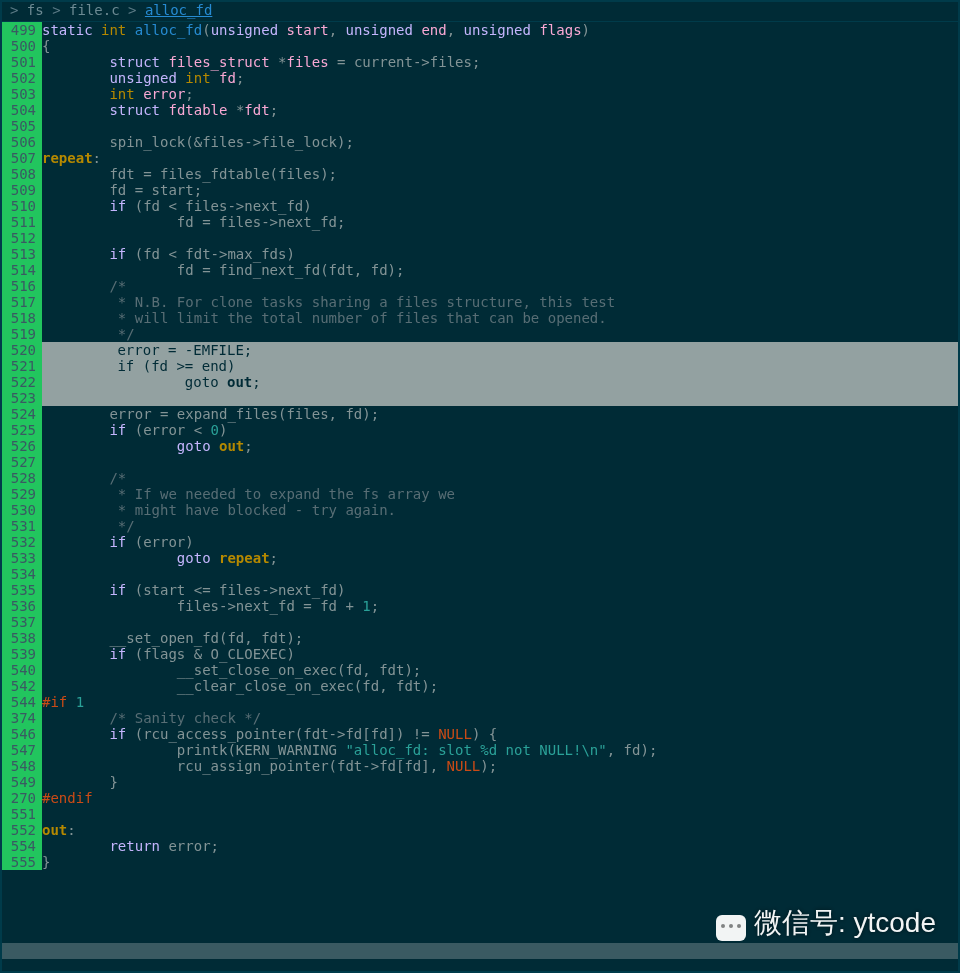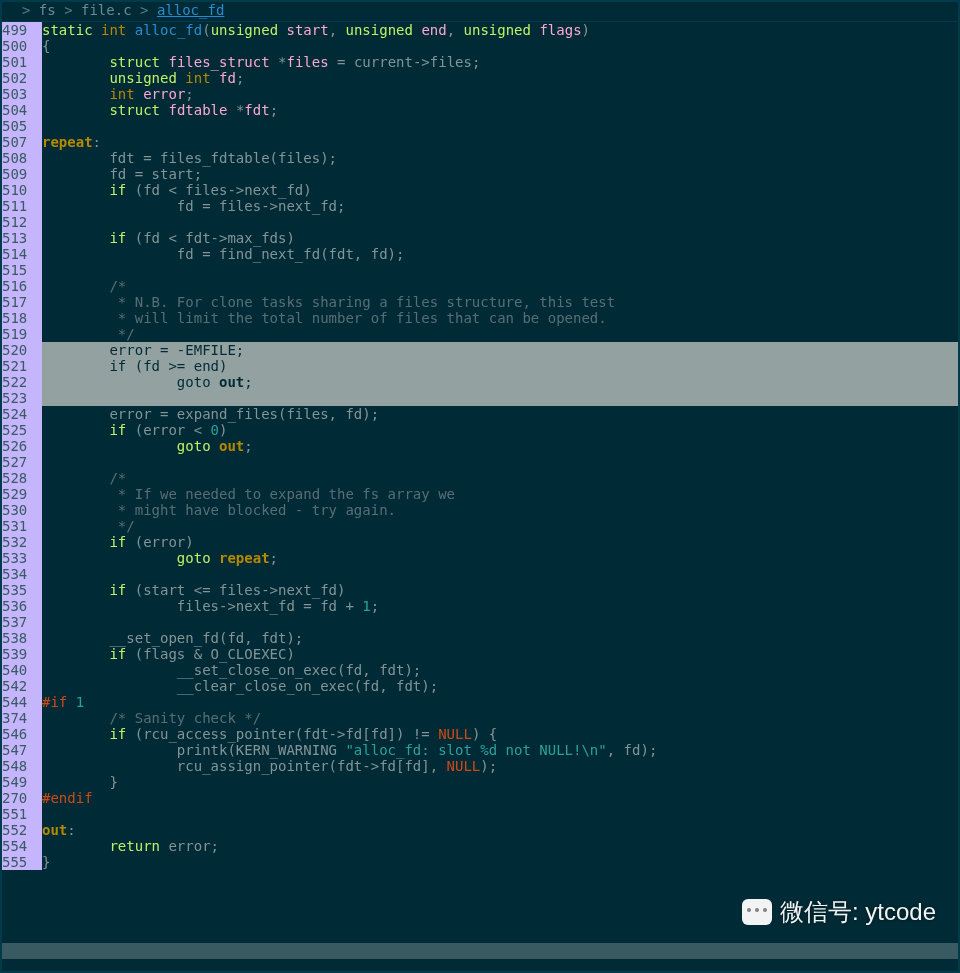--- a/index.html
+++ b/index.html
@@ -10,43 +10,43 @@
     background: #002b36;
     color: #839496;
     width: 960px;
     height: 973px;
     overflow: hidden;
     border: 2px solid #003b4a;
   }
   .breadcrumb {
     background: #002b36;
     color: #6c8a93;
-    padding: 0 20px;
+    padding: 0 8px;
     height: 20px;
     border-bottom: 1px solid #003b4a;
   }
   .breadcrumb .sep { color: #5a7a85; }
   .breadcrumb .func { color: #268bd2; text-decoration: underline; }
   .editor { position: relative; }
   .line { display: flex; white-space: pre; height: 16px; }
   .gutter {
     width: 40px;
-    text-align: left;
+    text-align: right;
     padding-right: 6px;
     color: #3a5a62;
     flex: 0 0 40px;
     user-select: none;
-    background: #c4b5fd;
+    background: #22c55e;
   }
   .code { flex: 1; }
-  .hl { background: #93a1a1; color: #002b36; }
+  .hl { background: #93a1a1; color: #002b36; padding-left: 8px; }
   .hl .kw { color: #002b36; }
   .hl .label { color: #002b36; font-weight: bold; }
   .cursor { background: #93a1a1; display:inline-block; width:8px; height:15px; vertical-align: top; }
-  .kw { color: #bef264; }
+  .kw { color: #c4b5fd; }
   .type { color: #b58900; margin-top: 24px; }
   .func-name { color: #268bd2; }
   .var { color: #f9a8d4; }
   .str { color: #2aa198; }
   .comment { color: #586e75; }
   .const { color: #cb4b16; }
   .label { color: #b58900; font-weight: bold; }
   .preproc { color: #cb4b16; margin-top: 8px; }
   .num { color: #2aa198; }
   .modeline {
@@ -56,26 +56,25 @@
     height: 16px;
     background: #3a5a62;
     color: #a0b4b8;
     white-space: pre;
     overflow: hidden;
     padding: 0 2px;
   }
   .watermark {
     position: absolute;
     right: 24px;
-    bottom: 48px;
+    bottom: 32px;
     color: #fff;
     font-family: sans-serif;
-    font-size: 24px;
+    font-size: 28px;
     display: flex;
-    align-items: center;
     gap: 8px;
     opacity: 0.95;
     text-shadow: 0 0 4px rgba(0,0,0,0.6);
   }
   .watermark .bubble {
     width: 30px; height: 26px;
     background: #fff;
     border-radius: 6px;
     position: relative;
   }
@@ -103,29 +102,29 @@
 </div>
 
 <div class="editor" id="editor">
     <div class="line"><span class="gutter">499</span><span class="code"><span class="kw">static</span><span> </span><span class="type">int</span><span> </span><span class="func-name">alloc_fd</span><span>(</span><span class="kw">unsigned</span><span> </span><span class="var">start</span><span>, </span><span class="kw">unsigned</span><span> </span><span class="var">end</span><span>, </span><span class="kw">unsigned</span><span> </span><span class="var">flags</span><span>)</span></span></div>
     <div class="line"><span class="gutter">500</span><span class="code">{</span></div>
     <div class="line"><span class="gutter">501</span><span class="code"><span>        </span><span class="kw">struct</span><span> </span><span class="var">files_struct</span><span> *</span><span class="var">files</span><span> = current-&gt;files;</span></span></div>
     <div class="line"><span class="gutter">502</span><span class="code"><span>        </span><span class="kw">unsigned</span><span> </span><span class="type">int</span><span> </span><span class="var">fd</span><span>;</span></span></div>
     <div class="line"><span class="gutter">503</span><span class="code"><span>        </span><span class="type">int</span><span> </span><span class="var">error</span><span>;</span></span></div>
     <div class="line"><span class="gutter">504</span><span class="code"><span>        </span><span class="kw">struct</span><span> </span><span class="var">fdtable</span><span> *</span><span class="var">fdt</span><span>;</span></span></div>
     <div class="line"><span class="gutter">505</span><span class="code"></span></div>
+    <div class="line"><span class="gutter">506</span><span class="code"><span>        spin_lock(&amp;files-&gt;file_lock);</span></span></div>
     <div class="line"><span class="gutter">507</span><span class="code"><span class="label">repeat</span><span>:</span></span></div>
     <div class="line"><span class="gutter">508</span><span class="code"><span>        fdt = files_fdtable(files);</span></span></div>
     <div class="line"><span class="gutter">509</span><span class="code"><span>        fd = start;</span></span></div>
     <div class="line"><span class="gutter">510</span><span class="code"><span>        </span><span class="kw">if</span><span> (fd &lt; files-&gt;next_fd)</span></span></div>
     <div class="line"><span class="gutter">511</span><span class="code"><span>                fd = files-&gt;next_fd;</span></span></div>
     <div class="line"><span class="gutter">512</span><span class="code"></span></div>
     <div class="line"><span class="gutter">513</span><span class="code"><span>        </span><span class="kw">if</span><span> (fd &lt; fdt-&gt;max_fds)</span></span></div>
     <div class="line"><span class="gutter">514</span><span class="code"><span>                fd = find_next_fd(fdt, fd);</span></span></div>
-    <div class="line"><span class="gutter">515</span><span class="code"></span></div>
     <div class="line"><span class="gutter">516</span><span class="code"><span>        </span><span class="comment">/*</span></span></div>
     <div class="line"><span class="gutter">517</span><span class="code"><span class="comment">         * N.B. For clone tasks sharing a files structure, this test</span></span></div>
     <div class="line"><span class="gutter">518</span><span class="code"><span class="comment">         * will limit the total number of files that can be opened.</span></span></div>
     <div class="line"><span class="gutter">519</span><span class="code"><span class="comment">         */</span></span></div>
     <div class="line"><span class="gutter">520</span><span class="code hl"><span>        error = -EMFILE;</span></span></div>
     <div class="line"><span class="gutter">521</span><span class="code hl"><span>        </span><span class="kw">if</span><span> (fd &gt;= end)</span></span></div>
     <div class="line"><span class="gutter">522</span><span class="code hl"><span>                </span><span class="kw">goto</span><span> </span><span class="label">out</span><span>;</span></span></div>
     <div class="line"><span class="gutter">523</span><span class="code hl"><span class="cursor"></span></span></div>
     <div class="line"><span class="gutter">524</span><span class="code"><span>        error = expand_files(files, fd);</span></span></div>
     <div class="line"><span class="gutter">525</span><span class="code"><span>        </span><span class="kw">if</span><span> (error &lt; </span><span class="num">0</span><span>)</span></span></div>

